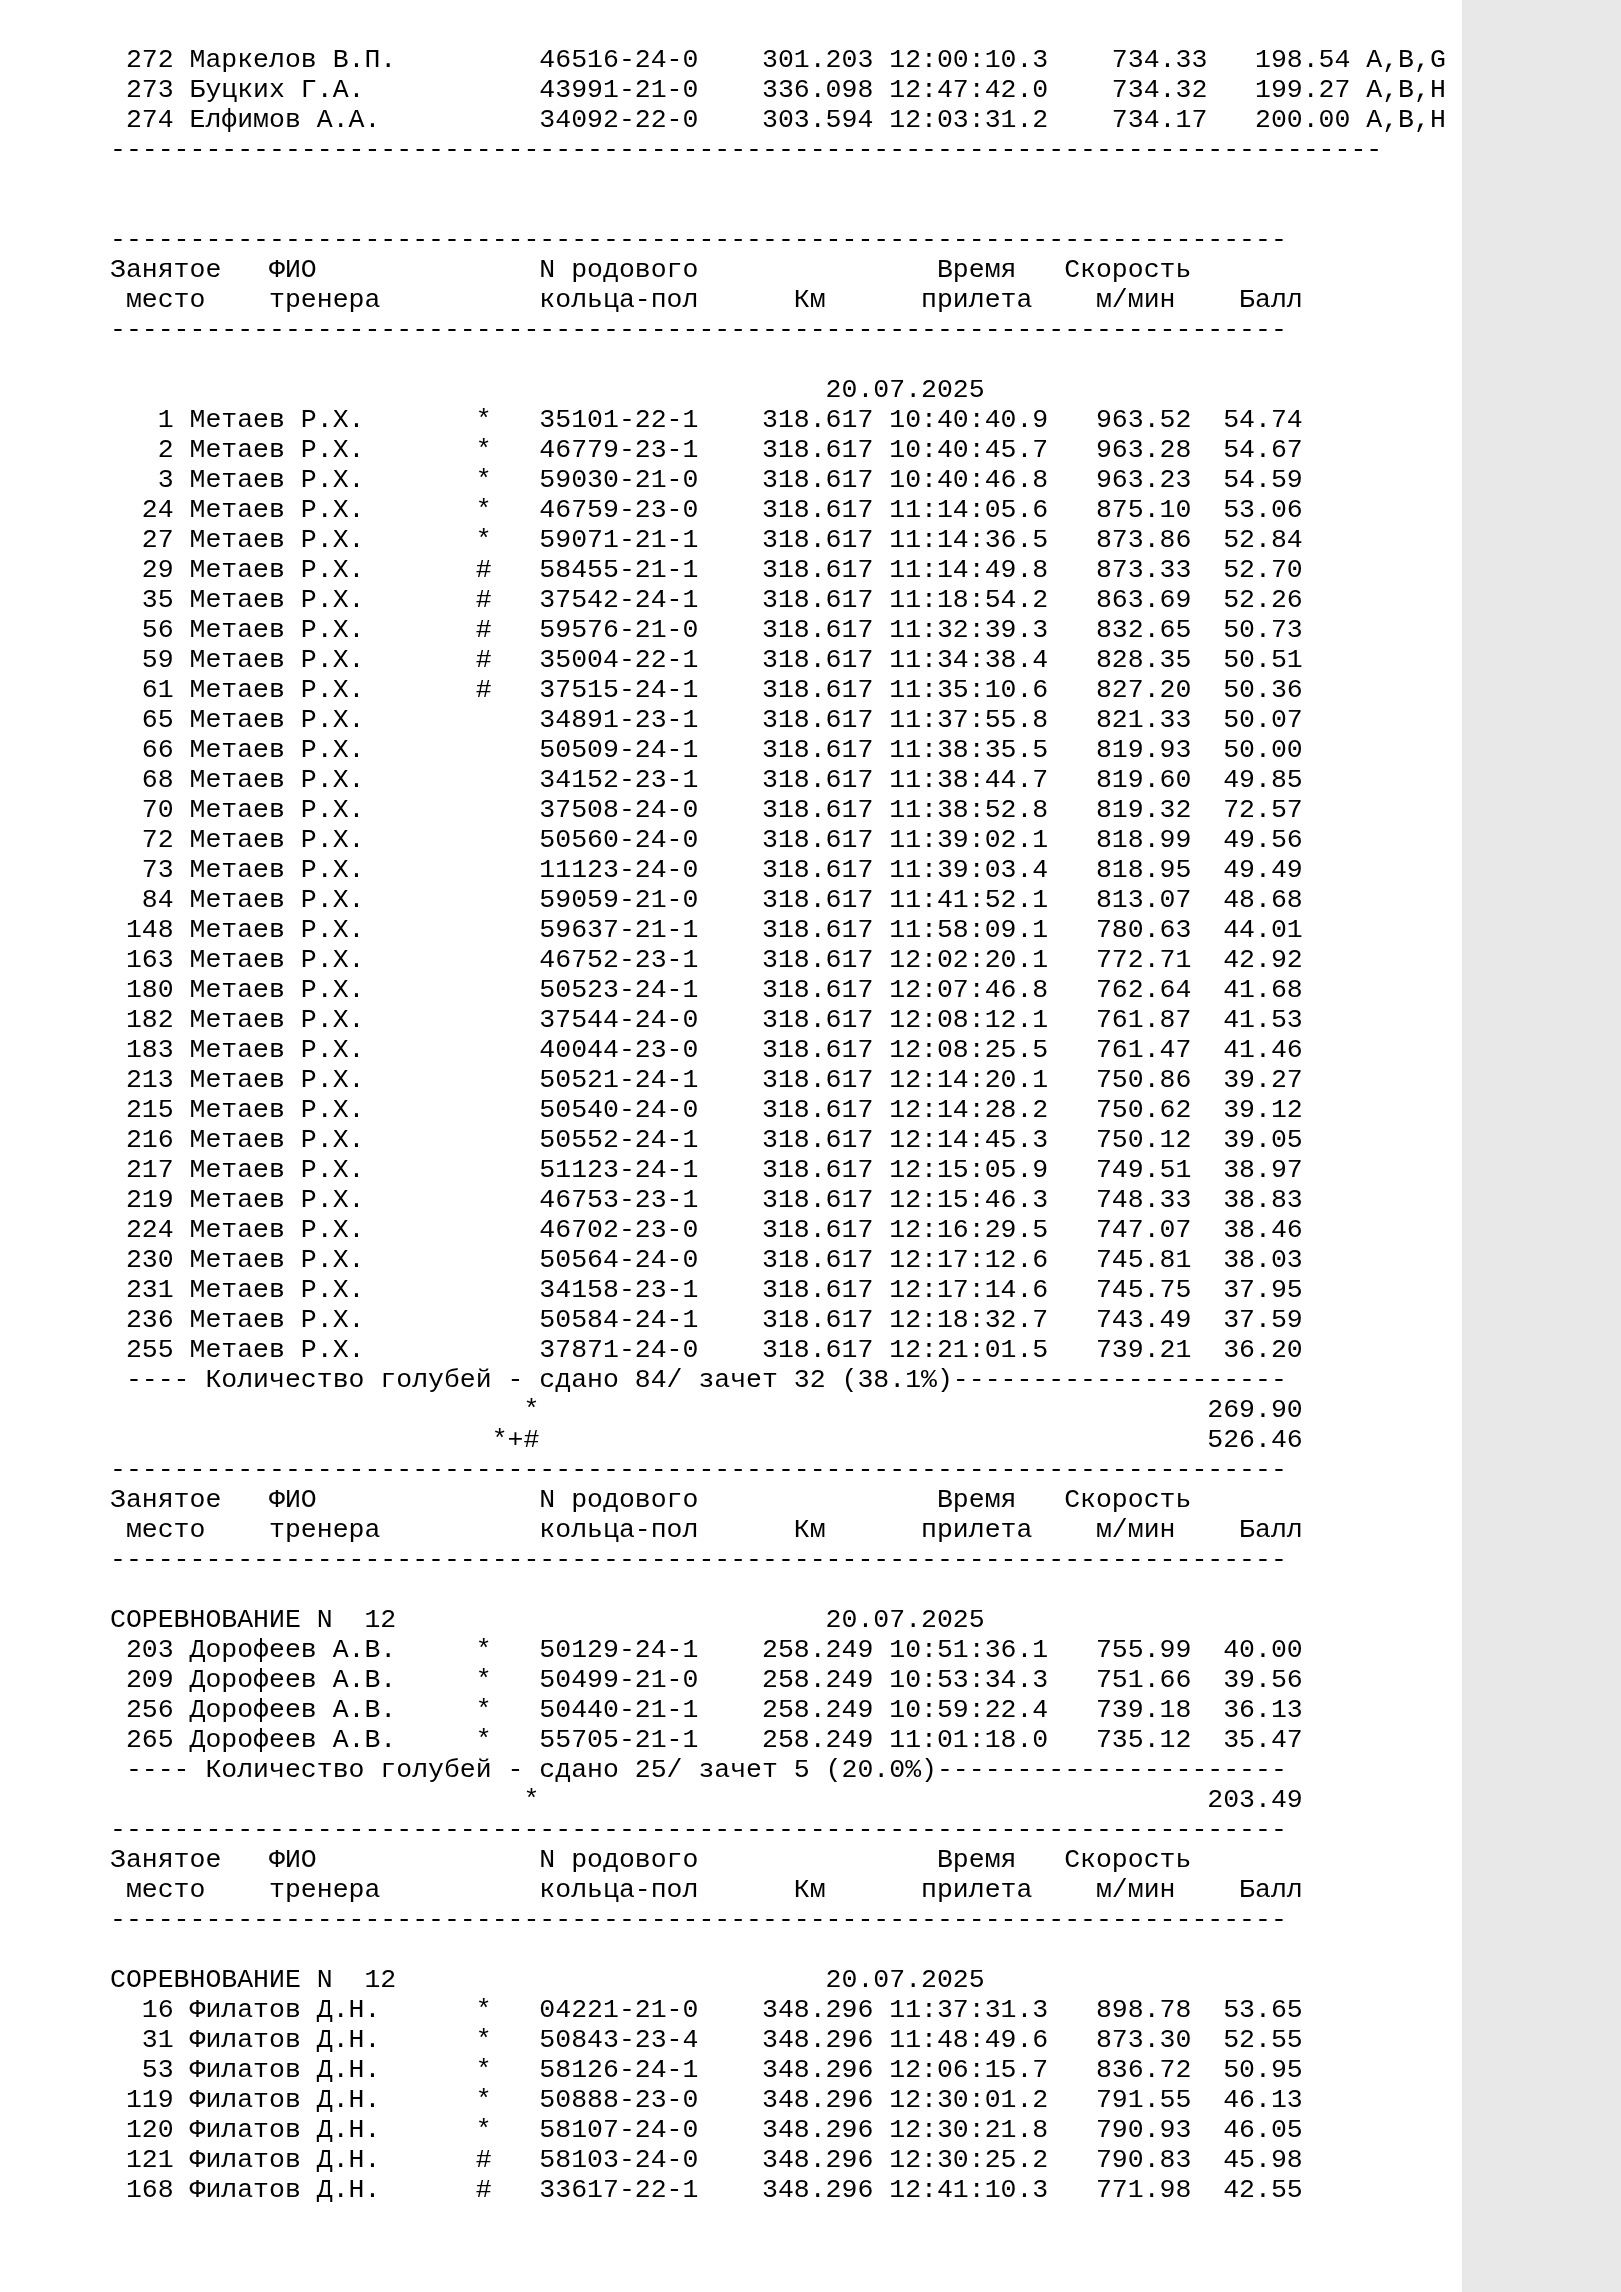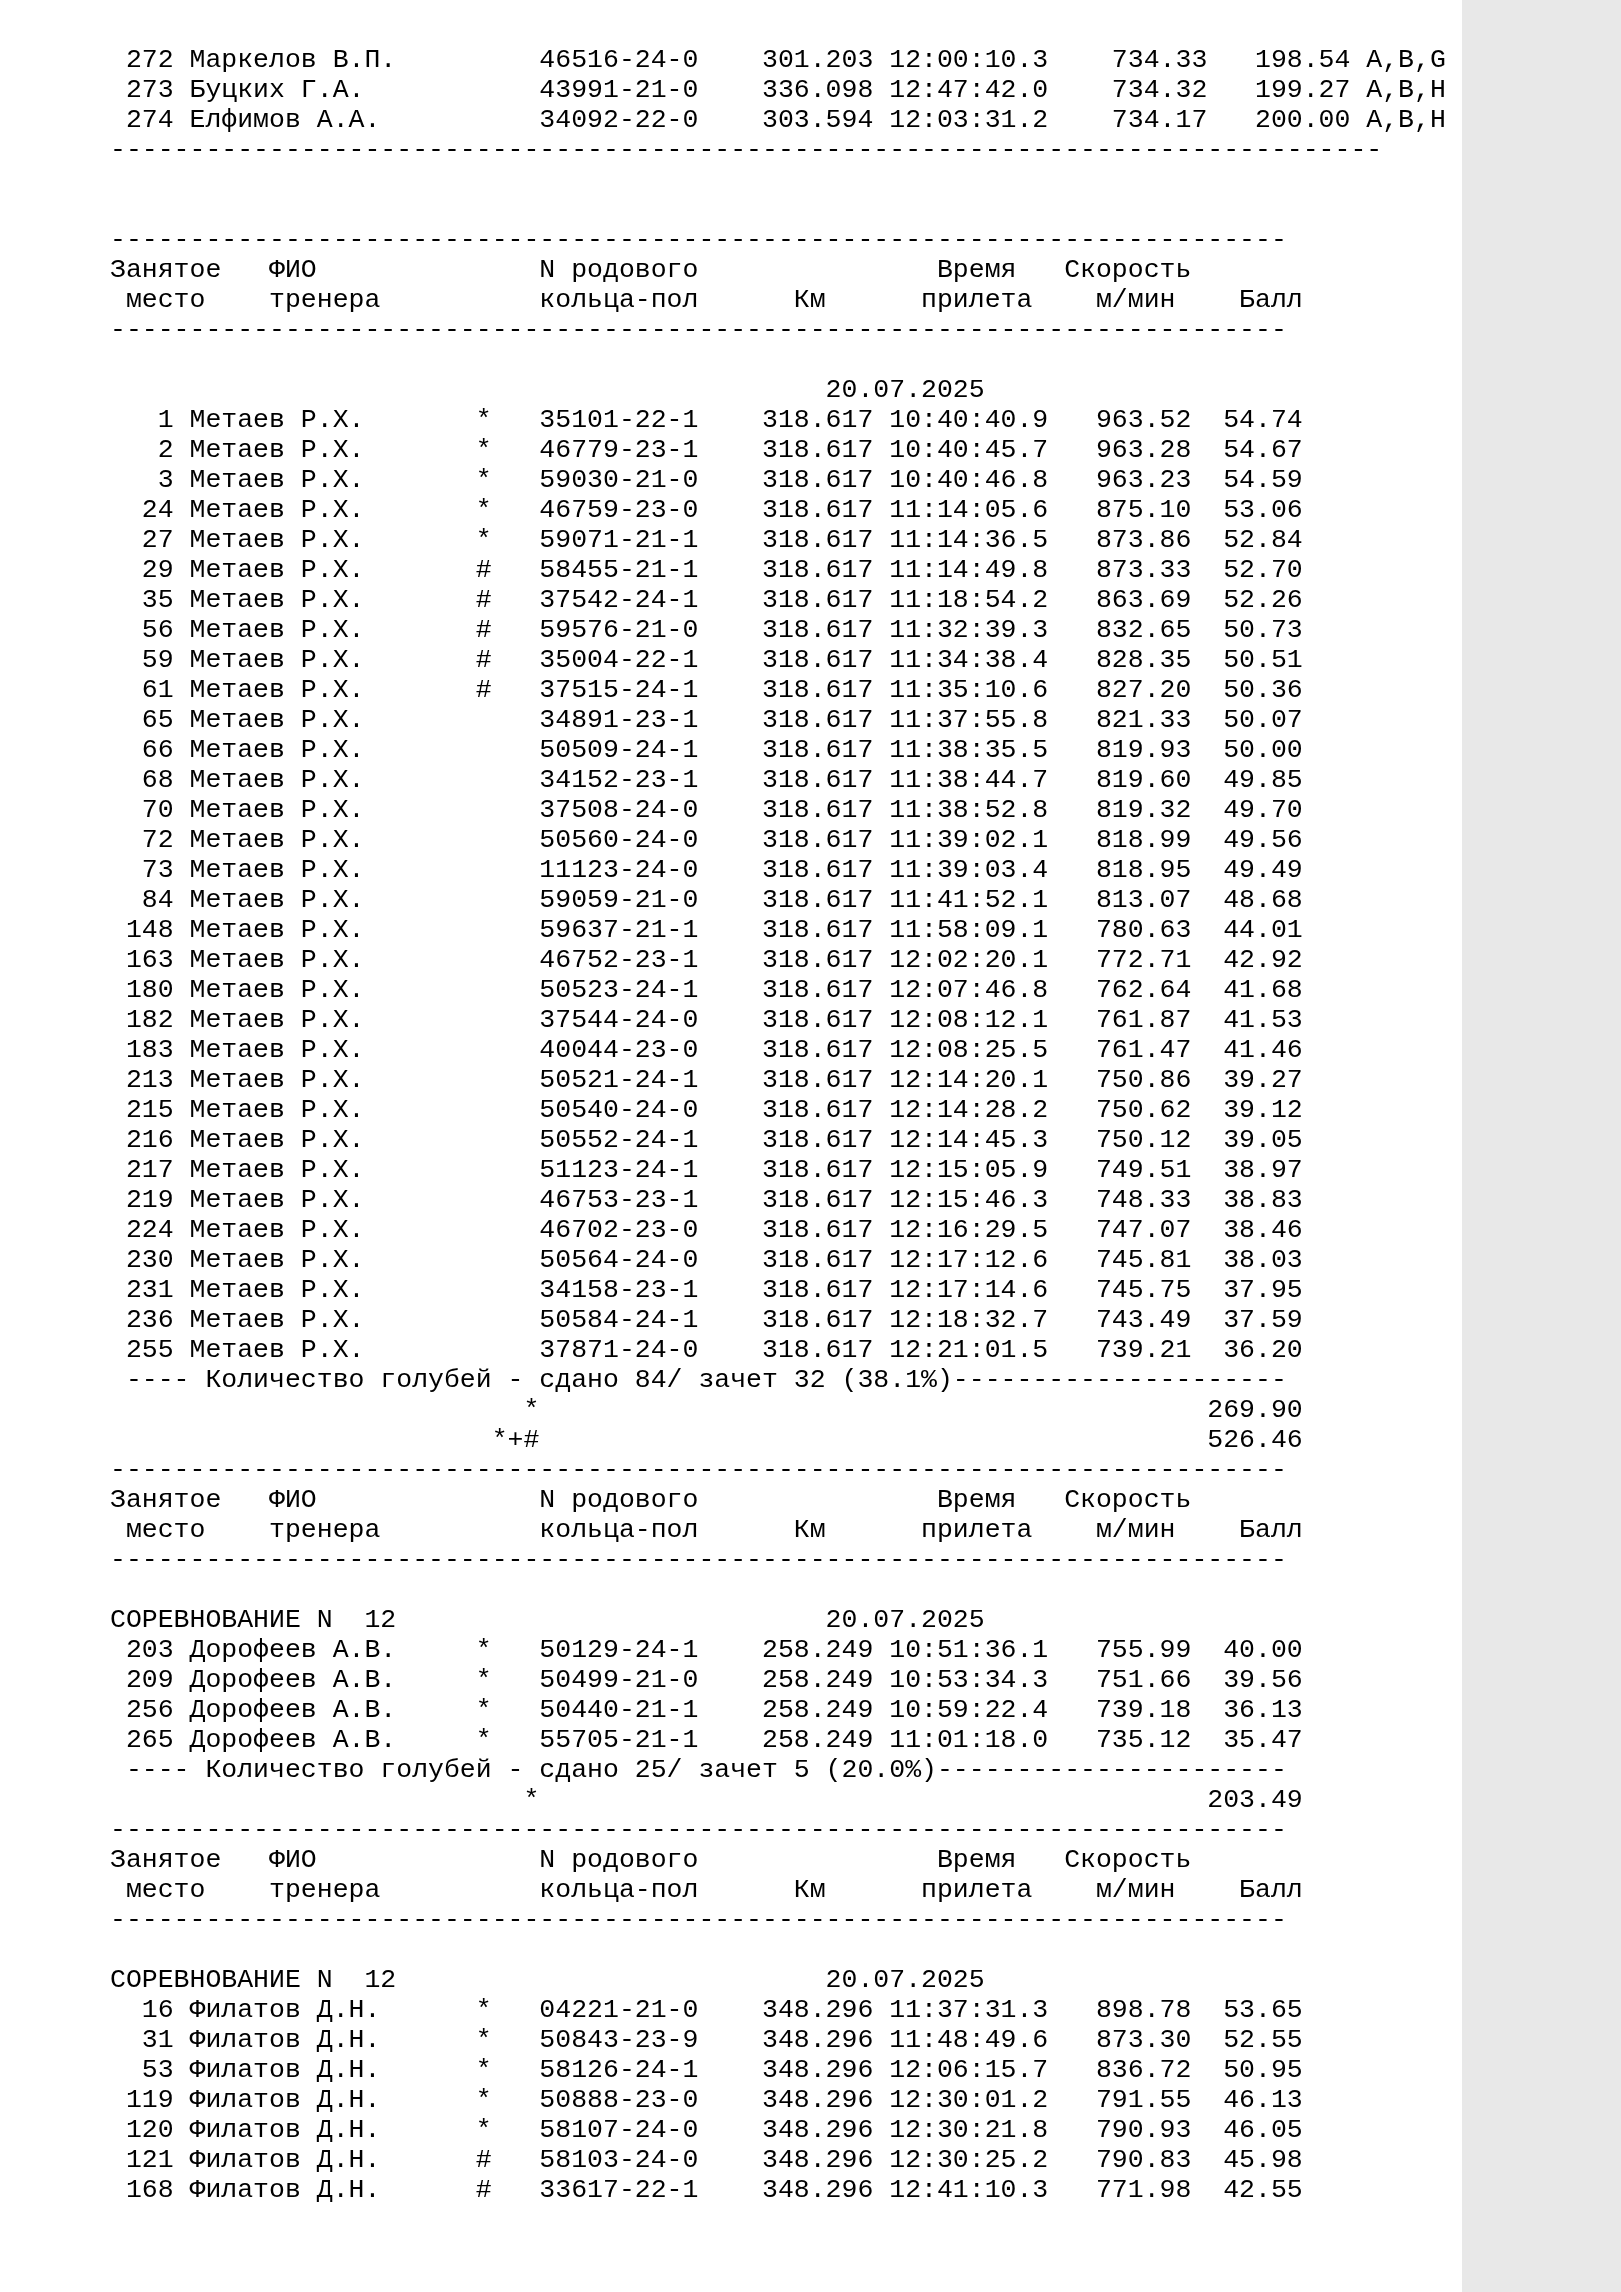--- a/index.html
+++ b/index.html
@@ -37,21 +37,21 @@
       <div class="line">  24 Метаев Р.Х.       *   46759-23-0    318.617 11:14:05.6   875.10  53.06</div>
       <div class="line">  27 Метаев Р.Х.       *   59071-21-1    318.617 11:14:36.5   873.86  52.84</div>
       <div class="line">  29 Метаев Р.Х.       #   58455-21-1    318.617 11:14:49.8   873.33  52.70</div>
       <div class="line">  35 Метаев Р.Х.       #   37542-24-1    318.617 11:18:54.2   863.69  52.26</div>
       <div class="line">  56 Метаев Р.Х.       #   59576-21-0    318.617 11:32:39.3   832.65  50.73</div>
       <div class="line">  59 Метаев Р.Х.       #   35004-22-1    318.617 11:34:38.4   828.35  50.51</div>
       <div class="line">  61 Метаев Р.Х.       #   37515-24-1    318.617 11:35:10.6   827.20  50.36</div>
       <div class="line">  65 Метаев Р.Х.           34891-23-1    318.617 11:37:55.8   821.33  50.07</div>
       <div class="line">  66 Метаев Р.Х.           50509-24-1    318.617 11:38:35.5   819.93  50.00</div>
       <div class="line">  68 Метаев Р.Х.           34152-23-1    318.617 11:38:44.7   819.60  49.85</div>
-      <div class="line">  70 Метаев Р.Х.           37508-24-0    318.617 11:38:52.8   819.32  49.70</div>
+      <div class="line">  70 Метаев Р.Х.           37508-24-0    318.617 11:38:52.8   819.32  72.57</div>
       <div class="line">  72 Метаев Р.Х.           50560-24-0    318.617 11:39:02.1   818.99  49.56</div>
       <div class="line">  73 Метаев Р.Х.           11123-24-0    318.617 11:39:03.4   818.95  49.49</div>
       <div class="line">  84 Метаев Р.Х.           59059-21-0    318.617 11:41:52.1   813.07  48.68</div>
       <div class="line"> 148 Метаев Р.Х.           59637-21-1    318.617 11:58:09.1   780.63  44.01</div>
       <div class="line"> 163 Метаев Р.Х.           46752-23-1    318.617 12:02:20.1   772.71  42.92</div>
       <div class="line"> 180 Метаев Р.Х.           50523-24-1    318.617 12:07:46.8   762.64  41.68</div>
       <div class="line"> 182 Метаев Р.Х.           37544-24-0    318.617 12:08:12.1   761.87  41.53</div>
       <div class="line"> 183 Метаев Р.Х.           40044-23-0    318.617 12:08:25.5   761.47  41.46</div>
       <div class="line"> 213 Метаев Р.Х.           50521-24-1    318.617 12:14:20.1   750.86  39.27</div>
       <div class="line"> 215 Метаев Р.Х.           50540-24-0    318.617 12:14:28.2   750.62  39.12</div>
@@ -78,21 +78,21 @@
       <div class="line"> 265 Дорофеев А.В.     *   55705-21-1    258.249 11:01:18.0   735.12  35.47</div>
       <div class="line"> ---- Количество голубей - сдано 25/ зачет 5 (20.0%)----------------------</div>
       <div class="line">                          *                                          203.49</div>
       <div class="line">--------------------------------------------------------------------------</div>
       <div class="line">Занятое   ФИО              N родового               Время   Скорость</div>
       <div class="line"> место    тренера          кольца-пол      Км      прилета    м/мин    Балл</div>
       <div class="line">--------------------------------------------------------------------------</div>
       <div class="line"></div>
       <div class="line">СОРЕВНОВАНИЕ N  12                           20.07.2025</div>
       <div class="line">  16 Филатов Д.Н.      *   04221-21-0    348.296 11:37:31.3   898.78  53.65</div>
-      <div class="line">  31 Филатов Д.Н.      *   50843-23-9    348.296 11:48:49.6   873.30  52.55</div>
+      <div class="line">  31 Филатов Д.Н.      *   50843-23-4    348.296 11:48:49.6   873.30  52.55</div>
       <div class="line">  53 Филатов Д.Н.      *   58126-24-1    348.296 12:06:15.7   836.72  50.95</div>
       <div class="line"> 119 Филатов Д.Н.      *   50888-23-0    348.296 12:30:01.2   791.55  46.13</div>
       <div class="line"> 120 Филатов Д.Н.      *   58107-24-0    348.296 12:30:21.8   790.93  46.05</div>
       <div class="line"> 121 Филатов Д.Н.      #   58103-24-0    348.296 12:30:25.2   790.83  45.98</div>
       <div class="line"> 168 Филатов Д.Н.      #   33617-22-1    348.296 12:41:10.3   771.98  42.55</div>
     </div>
 </div>
 
 
 </body></html>

